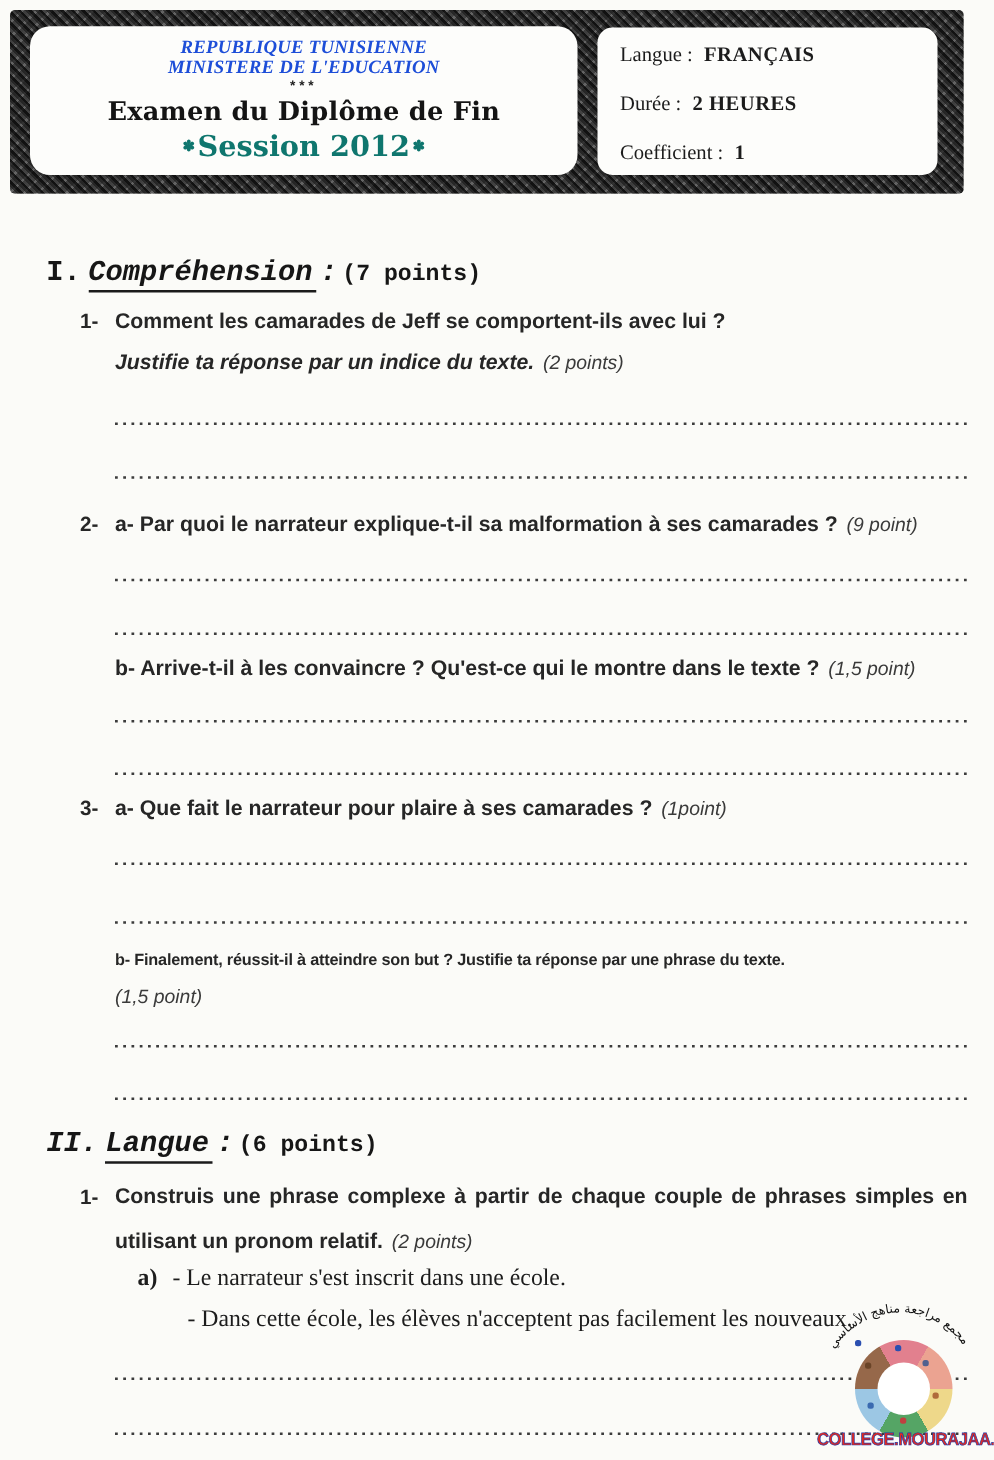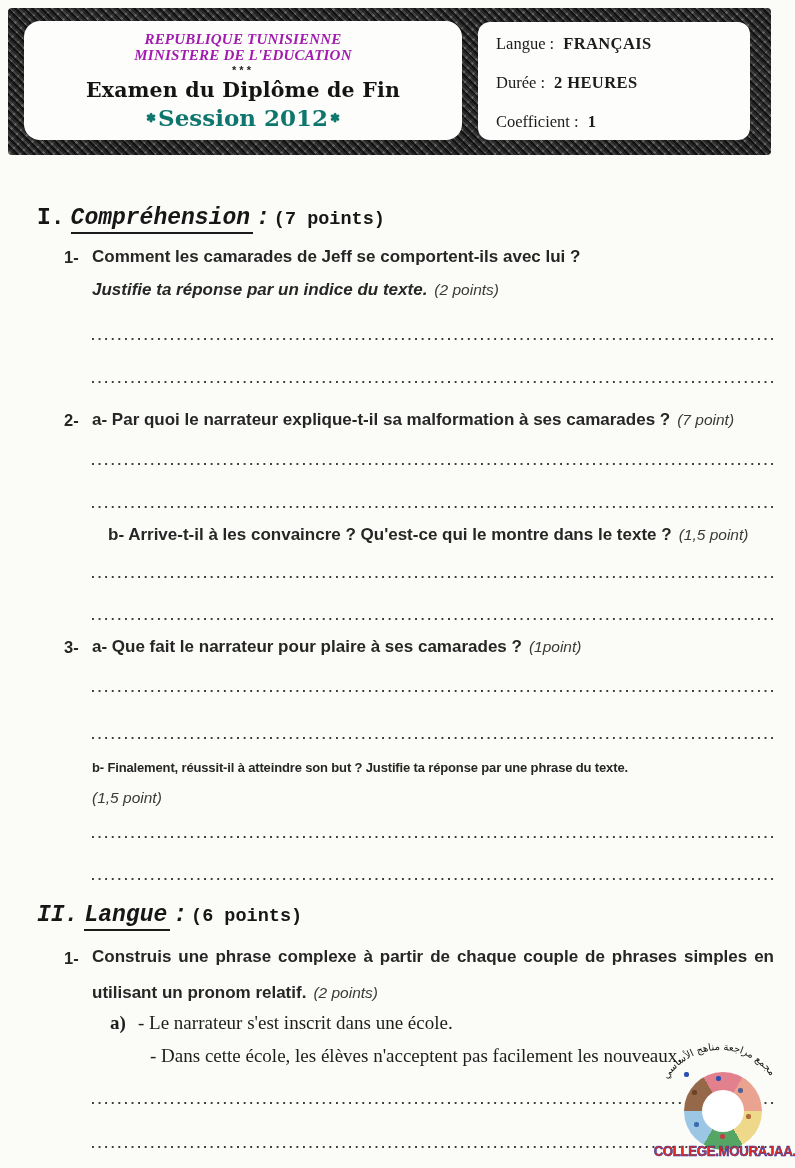--- a/index.html
+++ b/index.html
@@ -17,21 +17,21 @@
     background:
       repeating-linear-gradient(45deg, rgba(15,15,15,.85) 0 2px, rgba(120,120,120,.35) 2px 4px, rgba(40,40,40,.8) 4px 6px),
       repeating-linear-gradient(-45deg, #1d1d1d 0 3px, #585858 3px 5px, #242424 5px 8px);
   }
   .whitebox{position:absolute;background:#fdfdfb;}
   .leftbox{left:16px;top:13px;width:438px;height:119px;border-radius:16px;
     display:flex;flex-direction:column;align-items:center;justify-content:center;text-align:center;}
   .rightbox{left:470px;top:14px;width:272px;height:118px;border-radius:12px;
     display:flex;flex-direction:column;justify-content:space-between;padding:12px 10px 8px 18px;box-sizing:border-box;}
   .gov{font-family:"Liberation Serif","DejaVu Serif",serif;font-style:italic;font-weight:bold;
-    font-size:15px;line-height:16px;letter-spacing:.2px;color:#a21caf;}
+    font-size:15px;line-height:16px;letter-spacing:.2px;color:#1d4ed8;}
   .hdr-stars{font-size:11px;font-weight:bold;letter-spacing:3px;line-height:10px;margin:2px 0 3px 0;color:#1c1c1c;}
   .examline{font-family:"DejaVu Serif","Liberation Serif",serif;font-weight:bold;
     font-size:20.5px;line-height:24px;letter-spacing:.2px;color:#141414;}
   .sessionline{font-family:"DejaVu Serif","Liberation Serif",serif;font-weight:bold;
     font-size:23px;line-height:26px;margin-top:3px;color:#0f766e;}
   .orn{font-size:12px;vertical-align:4px;padding:0 2px;}
   .meta-row{font-family:"Liberation Serif","DejaVu Serif",serif;font-size:16.5px;color:#1c1c1c;}
   .meta-row .val{font-weight:bold;margin-left:9px;letter-spacing:.4px;}
 
   
@@ -100,26 +100,26 @@
 </div>
 
 <div class="abs qnum" style="left:64px;top:248px;">1-</div>
 <div class="abs qtext" style="left:92px;top:246px;">Comment les camarades de Jeff se comportent-ils avec lui ?</div>
 <div class="abs" style="left:92px;top:280px;"><span class="subq">Justifie ta réponse par un indice du texte.</span><span class="points">(2 points)</span></div>
 
 <div class="abs dots" style="top:338px;"></div>
 <div class="abs dots" style="top:381px;"></div>
 
 <div class="abs qnum" style="left:64px;top:411px;">2-</div>
-<div class="abs" style="left:92px;top:409px;"><span class="qtext">a- Par quoi le narrateur explique-t-il sa malformation à ses camarades ?</span><span class="points">(7 point)</span></div>
+<div class="abs" style="left:92px;top:409px;"><span class="qtext">a- Par quoi le narrateur explique-t-il sa malformation à ses camarades ?</span><span class="points">(9 point)</span></div>
 
 <div class="abs dots" style="top:463px;"></div>
 <div class="abs dots" style="top:506px;"></div>
 
-<div class="abs" style="left:108px;top:524px;"><span class="qtext">b- Arrive-t-il à les convaincre ? Qu'est-ce qui le montre dans le texte ?</span><span class="points">(1,5 point)</span></div>
+<div class="abs" style="left:92px;top:524px;"><span class="qtext">b- Arrive-t-il à les convaincre ? Qu'est-ce qui le montre dans le texte ?</span><span class="points">(1,5 point)</span></div>
 
 <div class="abs dots" style="top:576px;"></div>
 <div class="abs dots" style="top:618px;"></div>
 
 <div class="abs qnum" style="left:64px;top:638px;">3-</div>
 <div class="abs" style="left:92px;top:636px;"><span class="qtext">a- Que fait le narrateur pour plaire à ses camarades ?</span><span class="points">(1point)</span></div>
 
 <div class="abs dots" style="top:690px;"></div>
 <div class="abs dots" style="top:737px;"></div>
 

